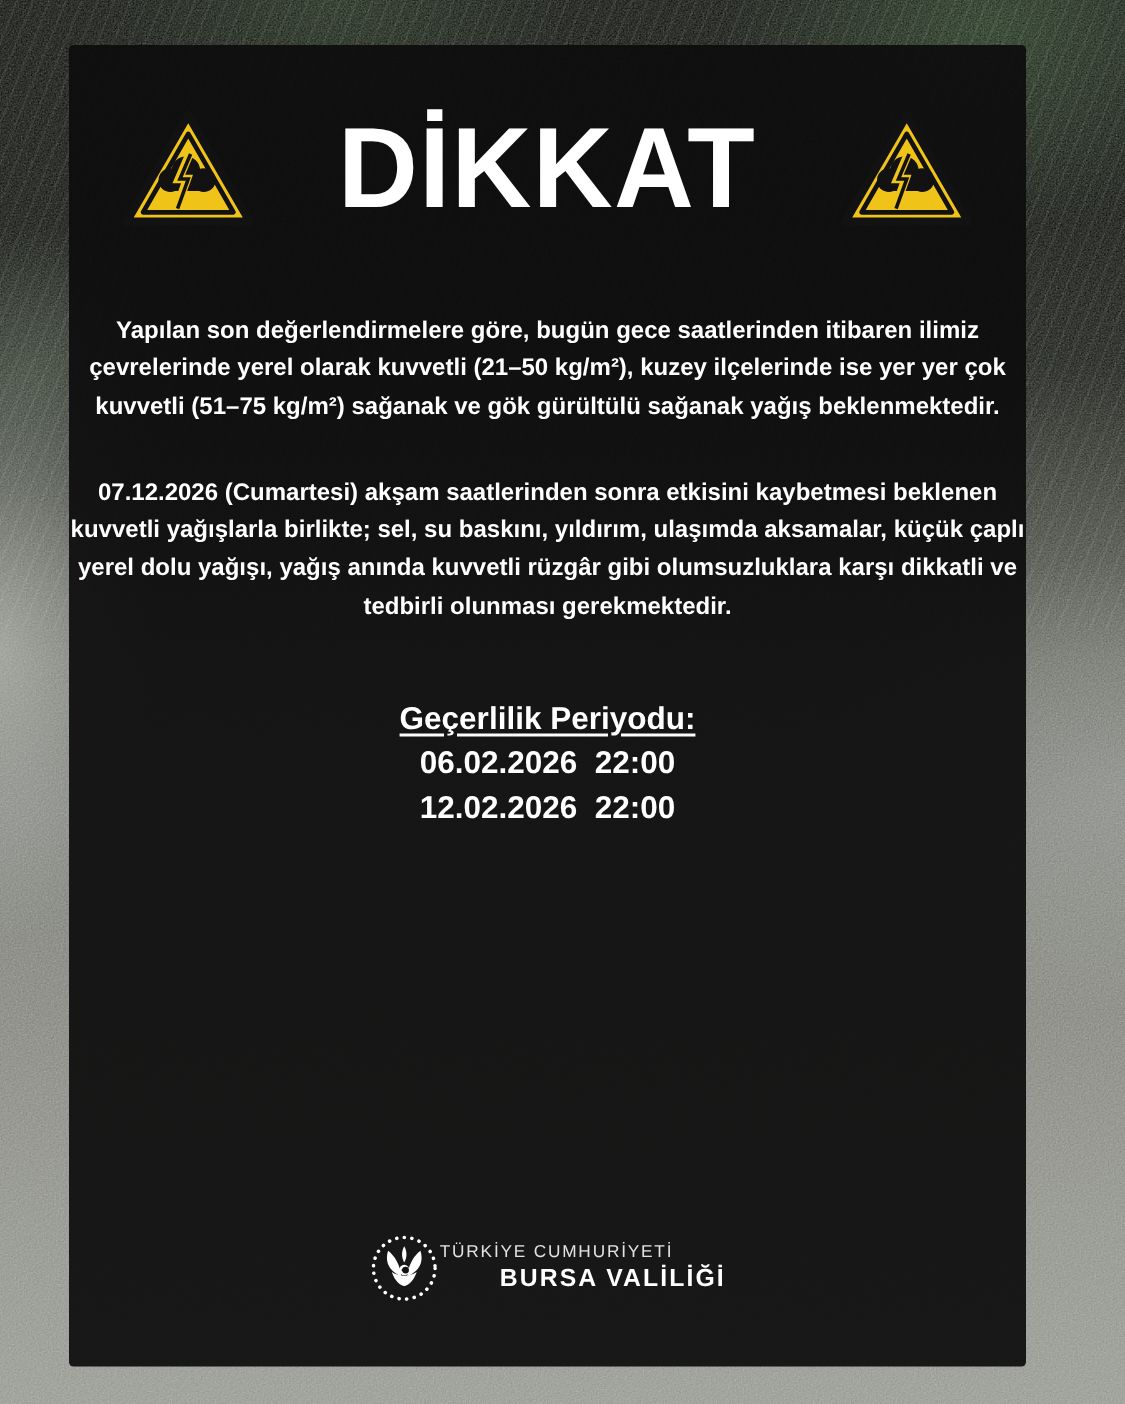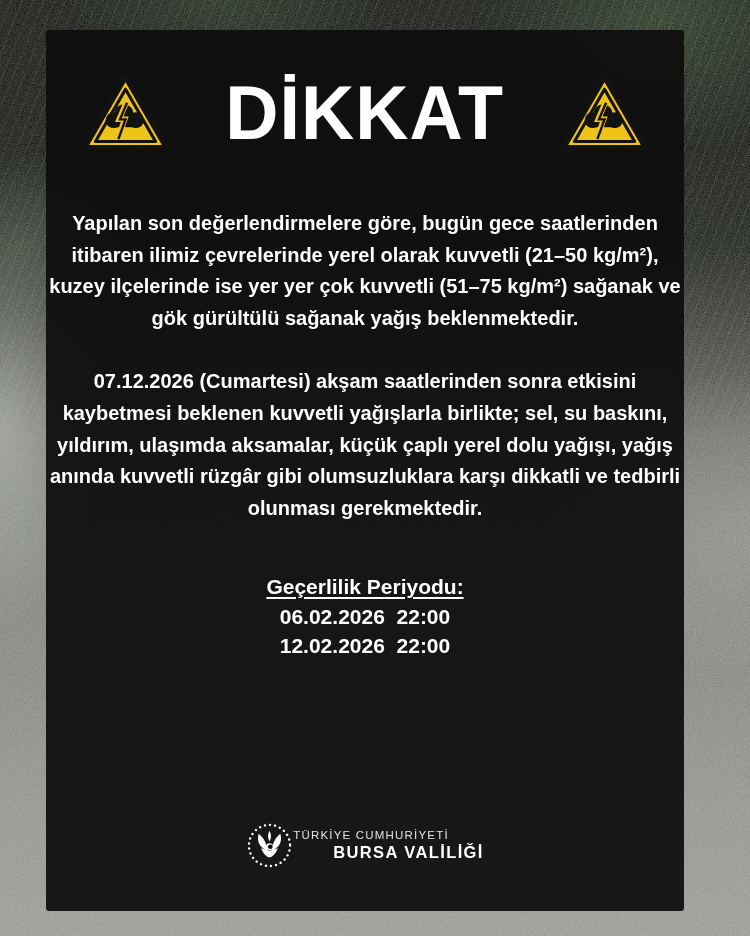--- a/index.html
+++ b/index.html
@@ -29,21 +29,21 @@
     position:absolute;left:12px;top:30px;width:638px;height:881px;
     background:rgba(13,13,13,0.93);border-radius:3px;color:#fff;margin-left:34px;
   }
   .header{display:flex;align-items:center;justify-content:center;gap:48px;margin-top:40px;}
   .tri{display:block;width:95px;height:86px;}
   .title{
     margin:0;font-size:76px;line-height:1;font-weight:bold;color:#fff;
     letter-spacing:1px;transform:scaleX(.97);
   }
   .body{
-    color:#fff;font-weight:bold;font-size:20px;line-height:1.58;
+    color:#fff;font-weight:bold;font-size:16px;line-height:1.58;
     text-align:center;margin:0 auto;max-width:645px;
   }
   .p1{margin-top:52px;}
   .p2{margin-top:32px;max-width:662px;}
   .validity{margin-top:48px;text-align:center;font-weight:bold;font-size:21px;line-height:1.4;}
   .v-head{text-decoration:underline;text-underline-offset:3px;}
   .v-date{white-space:pre-wrap;}
   .closing{margin:44px auto 0;text-align:center;color:#fff;font-weight:bold;font-size:20px;}
   .footer{
     position:absolute;bottom:42px;left:0;right:0;

